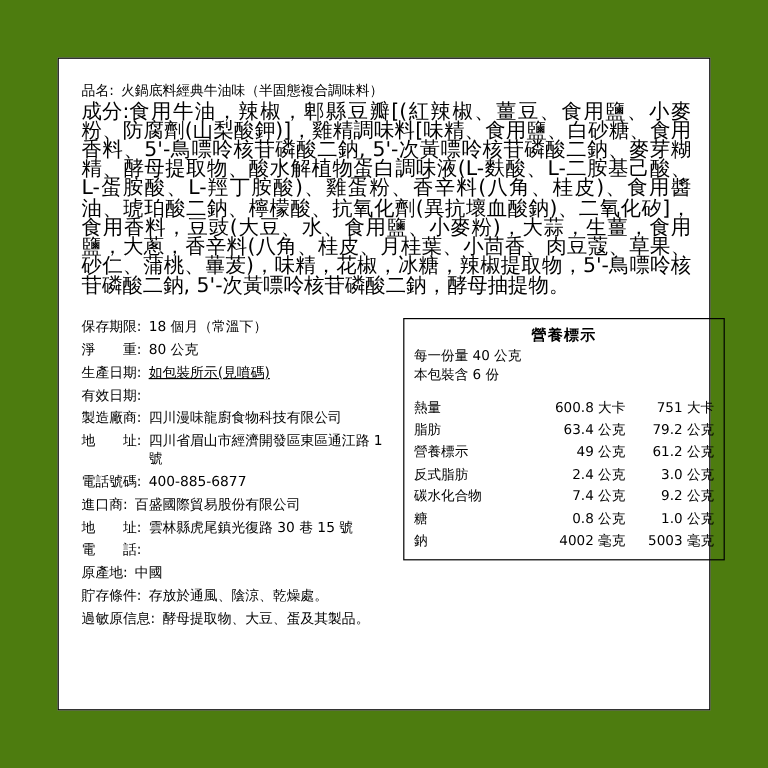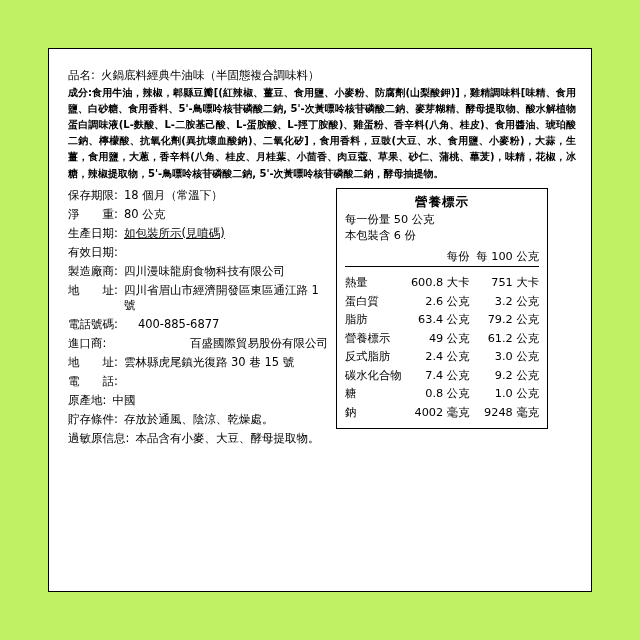--- a/index.html
+++ b/index.html
@@ -11,21 +11,21 @@
     width: 640px;
     height: 640px;
     font-family: "DejaVu Sans", "Liberation Sans", sans-serif;
     color: #000000;
   }
   #label-sheet {
     position: relative;
     width: 640px;
     height: 640px;
     box-sizing: border-box;
-    background: #bef264;
+    background: #4d7c0f;
   }
   #label-border {
     position: absolute;
     left: 48px;
     top: 48px;
     width: 544px;
     height: 544px;
     border: 1px solid #000000;
     box-sizing: border-box;
     background: #ffffff;
@@ -47,25 +47,24 @@
   .row .k {
     flex: 0 0 auto;
     white-space: pre;
     letter-spacing: 0px;
   }
   .row .v {
     flex: 1 1 auto;
     word-break: break-word;
   }
   .ingredients-block {
-    font-size: 10px;
+    font-size: 17px;
     line-height: 16.2px;
     text-align: justify;
-    margin-bottom: 6px;
-    font-weight: bold;
+    margin-bottom: 18px;
   }
   .ingredients-block .k {
     float: left;
     white-space: pre;
   }
   .lower {
     display: flex;
     align-items: flex-start;
     margin-top: 4px;
   }
@@ -81,21 +80,21 @@
     flex: 1 1 auto;
     box-sizing: border-box;
   }
   
   .nutri-box {
     border: 1px solid #000000;
     box-sizing: border-box;
     padding: 5px 8px 6px 8px;
     font-size: 11.3px;
     line-height: 15.5px;
-    width: 212px;
+    width: 268px;
   }
   .nutri-title {
     text-align: center;
     font-weight: bold;
     font-size: 12.5px;
     letter-spacing: 1px;
     margin-bottom: 3px;
   }
   .nutri-sub {
     font-size: 11.3px;
@@ -164,77 +163,67 @@
         <div class="row">
           <span class="k">製造廠商:</span>
           <span class="v" style="padding-left:6px;">四川漫味龍廚食物科技有限公司</span>
         </div>
         <div class="row">
           <span class="k">地　　址:</span>
           <span class="v" style="padding-left:6px;">四川省眉山市經濟開發區東區通江路 1 號</span>
         </div>
         <div class="row">
           <span class="k">電話號碼:</span>
-          <span class="v" style="padding-left:6px;margin-left:14px;">400-885-6877</span>
+          <span class="v" style="padding-left:6px;">400-885-6877</span>
         </div>
         <div class="row">
           <span class="k">進口商:</span>
-          <span class="v" style="padding-left:6px;text-align:right;">百盛國際貿易股份有限公司</span>
+          <span class="v" style="padding-left:6px;">百盛國際貿易股份有限公司</span>
         </div>
         <div class="row">
           <span class="k">地　　址:</span>
           <span class="v" style="padding-left:6px;">雲林縣虎尾鎮光復路 30 巷 15 號</span>
         </div>
         <div class="row">
           <span class="k">電　　話:</span>
         </div>
         <div class="row">
           <span class="k">原產地:</span>
           <span class="v" style="padding-left:6px;">中國</span>
         </div>
         <div class="row">
           <span class="k">貯存條件:</span>
           <span class="v" style="padding-left:6px;">存放於通風、陰涼、乾燥處。</span>
         </div>
         <div class="row">
           <span class="k">過敏原信息:</span>
-          <span class="v" style="padding-left:6px;">本品含有小麥、大豆、酵母提取物。</span>
+          <span class="v" style="padding-left:6px;">酵母提取物、大豆、蛋及其製品。</span>
         </div>
 
       </div>
 
       <div class="right-col">
         <div class="nutri-box">
           <div class="nutri-title">營養標示</div>
-          <div class="nutri-sub">每一份量 50 公克</div>
+          <div class="nutri-sub">每一份量 40 公克</div>
           <div class="nutri-sub">本包裝含 6 份</div>
 
           <table class="nutri">
             <tbody>
-                <tr class="head">
-              <td class="lbl"></td>
-              <td class="c1">每份</td>
-              <td class="c2">每 100 公克</td>
-            </tr>
             <tr class="spacer-row">
                   <td></td>
                   <td></td>
                   <td></td>
                 </tr>
             <tr class="afterhead">
               <td class="lbl">熱量</td>
               <td class="c1">600.8 大卡</td>
               <td class="c2">751 大卡</td>
             </tr>
             <tr>
-              <td class="lbl">蛋白質</td>
-              <td class="c1">2.6 公克</td>
-              <td class="c2">3.2 公克</td>
-            </tr>
-            <tr>
               <td class="lbl">脂肪</td>
               <td class="c1">63.4 公克</td>
               <td class="c2">79.2 公克</td>
             </tr>
             <tr>
               <td class="lbl indent">營養標示</td>
               <td class="c1">49 公克</td>
               <td class="c2">61.2 公克</td>
             </tr>
             <tr>
@@ -248,21 +237,21 @@
               <td class="c2">9.2 公克</td>
             </tr>
             <tr>
               <td class="lbl indent2">糖</td>
               <td class="c1">0.8 公克</td>
               <td class="c2">1.0 公克</td>
             </tr>
             <tr>
               <td class="lbl">鈉</td>
               <td class="c1">4002 毫克</td>
-              <td class="c2">9248 毫克</td>
+              <td class="c2">5003 毫克</td>
             </tr>
           </tbody>
             </table>
         </div>
       </div>
 
     </div>
   </div>
 </div>
 

